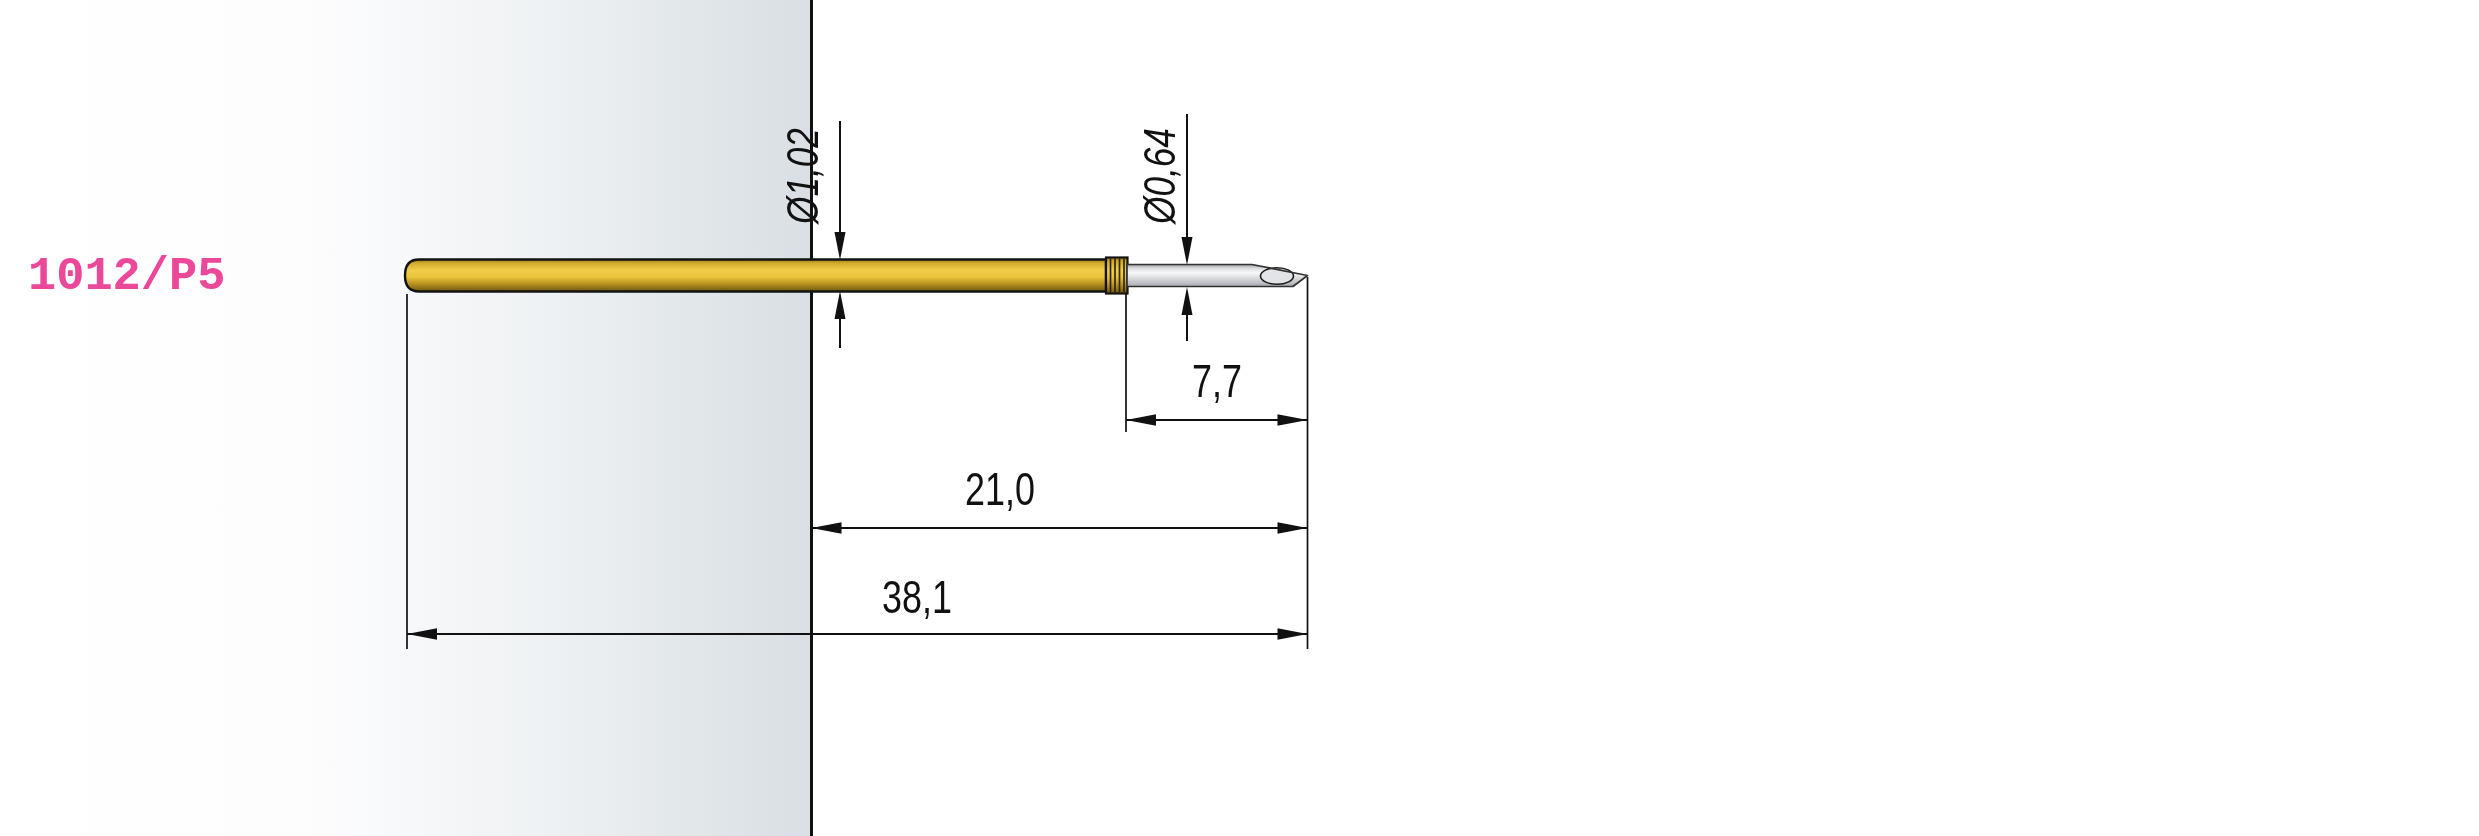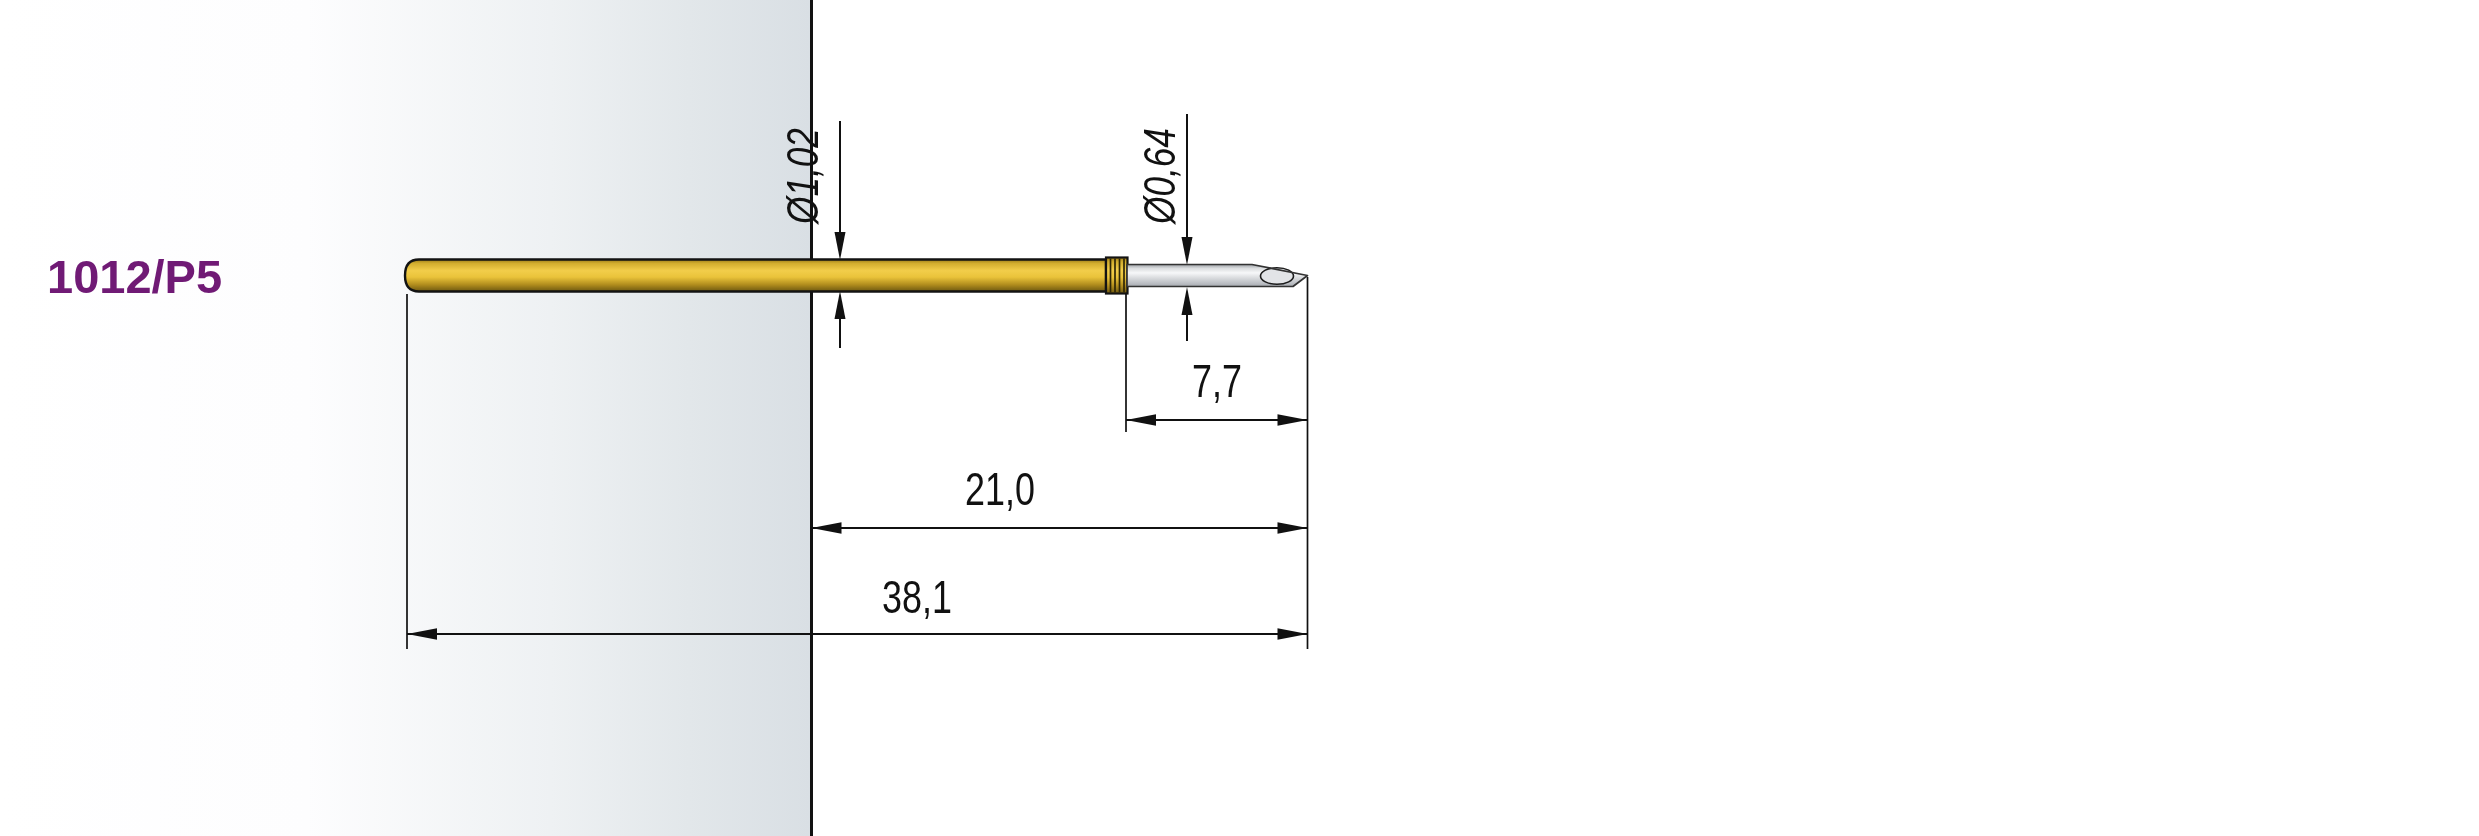--- a/index.html
+++ b/index.html
@@ -28,28 +28,29 @@
       #e2e7ea 85%,
       #d9dfe4 100%);
   }
   .drawing-svg {
     position: absolute;
     left: 0;
     top: 0;
   }
   .part-number {
     position: absolute;
-    left: 47px;
+    left: 28px;
     top: 276px;
     transform: translateY(-50%);
     font-size: 47px;
     font-weight: bold;
-    color: #701a75;
+    color: #ec4899;
     white-space: nowrap;
     letter-spacing: 0px;
+    font-family: Liberation Mono, monospace;
   }
   .dim-label {
     position: absolute;
     color: #111111;
     font-size: 46px;
     font-weight: 400;
     white-space: nowrap;
     transform-origin: 0 0;
     transform: scaleX(0.78) translate(-50%, -50%);
     line-height: 1;

